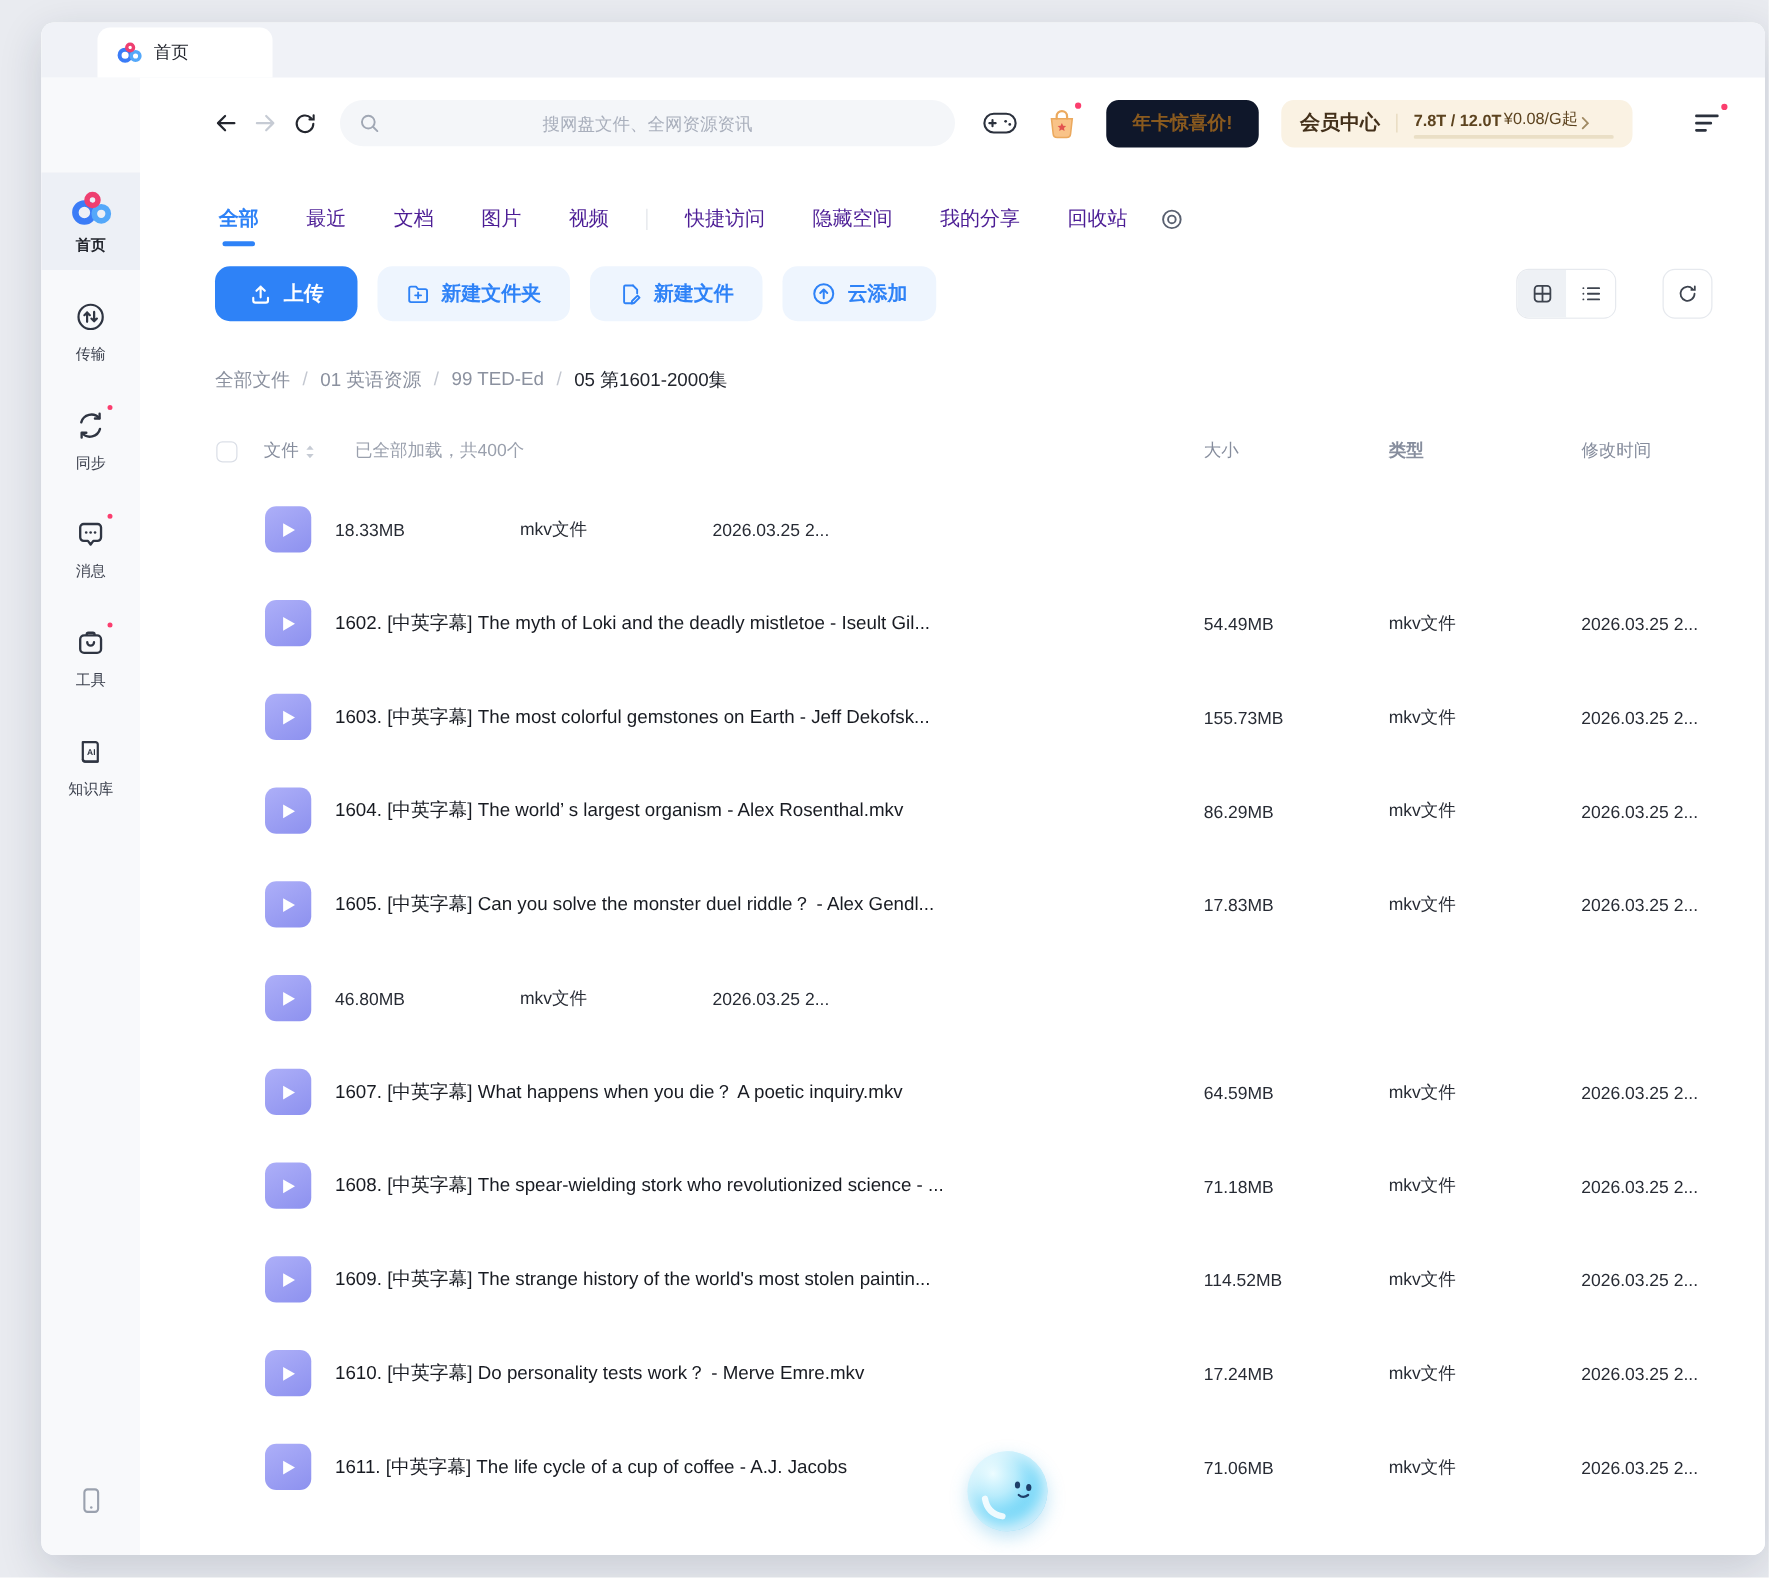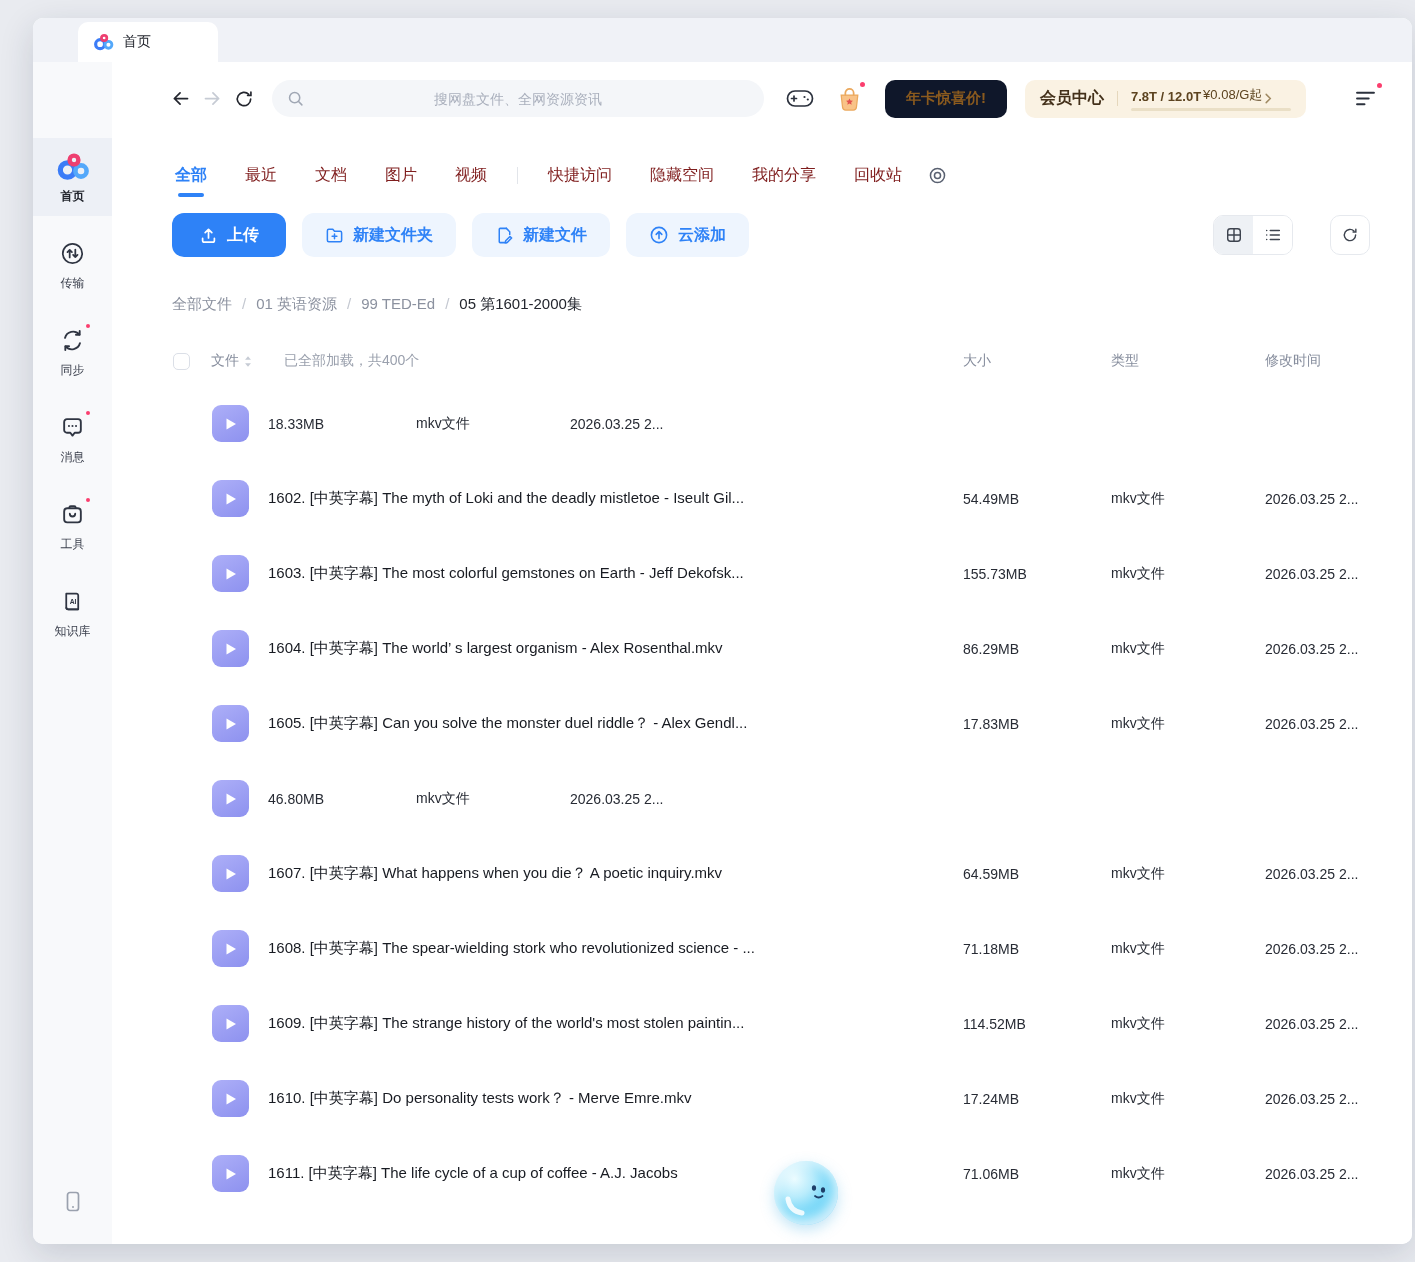--- a/index.html
+++ b/index.html
@@ -70,21 +70,21 @@
   .member-label { font-size: 16px; font-weight: bold; color: #43301a; }
   .member-div { width: 1px; height: 15px; background: #e5d7bc; }
   .storage { display: flex; flex-direction: column; gap: 4px; }
   .storage-line { display: flex; align-items: flex-end; gap: 2px; font-size: 13px; color: #5c431f; }
   .storage-num { font-weight: bold; }
   .storage-bar { width: 160px; height: 3px; border-radius: 2px; background: #eadfc6; }
   .storage-fill { height: 100%; border-radius: 2px; background: #6b4a20; }
   .hamburger { margin-left: auto; position: relative; cursor: pointer; display: flex; }
   
   .tabs-row { display: flex; align-items: center; gap: 38px; padding-left: 63px; height: 44px; margin-top: 18px; }
-  .tab-item { font-size: 16px; color: #7f1d1d; cursor: pointer; position: relative; white-space: nowrap; }
+  .tab-item { font-size: 16px; color: #4c1d95; cursor: pointer; position: relative; white-space: nowrap; }
   .tab-item.active { color: #2e82f7; font-weight: bold; }
   .tab-item.active::after {
     content: ""; position: absolute; left: 50%; transform: translateX(-50%);
     bottom: -11px; width: 26px; height: 4px; border-radius: 2px; background: #2e82f7;
   }
   .tabs-div { width: 1px; height: 17px; background: #e2e5ea; margin: 0 -8px; }
   .scan-btn { display: flex; align-items: center; cursor: pointer; margin-left: -12px; }
   
   .actions-row { display: flex; align-items: center; gap: 16px; padding: 0 42px 0 60px; margin-top: 16px; }
   .btn { height: 44px; border-radius: 12px; border: none; display: flex; align-items: center; gap: 9px;
@@ -101,21 +101,21 @@
   .crumb { cursor: pointer; }
   .crumb.current { color: #23262e; }
   .crumb-sep { color: #c3c7d0; }
   
   .list-header { margin-top: 33px; padding: 0 42px 0 61px; display: flex; align-items: center; height: 28px; font-size: 14px; color: #868d9d; }
   .hdr-cb { width: 17px; height: 17px; border: 1.5px solid #dbdfe7; border-radius: 5px; background: #fff; margin-right: 21px; cursor: pointer; }
   .hdr-file { display: flex; align-items: center; gap: 5px; cursor: pointer; }
   .hdr-loaded { margin-left: 32px; color: #9aa0ad; }
   .hdr-spacer { flex: 1; }
   .col-size { width: 148px; }
-  .col-type { width: 154px; }
+  .col-type { width: 154px; font-weight: bold; }
   .col-time { width: 105px; }
   .file-list { margin-top: 11px; flex: 1; overflow: hidden; }
   .file-row { height: 75px; display: flex; align-items: center; padding: 0 42px 0 100px; cursor: pointer; }
   .ficon { width: 37px; height: 37px; border-radius: 9px; flex: 0 0 auto; margin-right: 19px;
            background: linear-gradient(150deg, #adaff8 0%, #8d91ef 100%);
            display: flex; align-items: center; justify-content: center; }
   .fname { flex: 1; font-size: 15px; color: #181b22; white-space: nowrap; overflow: hidden; padding-right: 20px; }
   .fsize, .ftype, .ftime { font-size: 14px; color: #272b34; }
   .fsize { width: 148px; }
   .ftype { width: 154px; }

